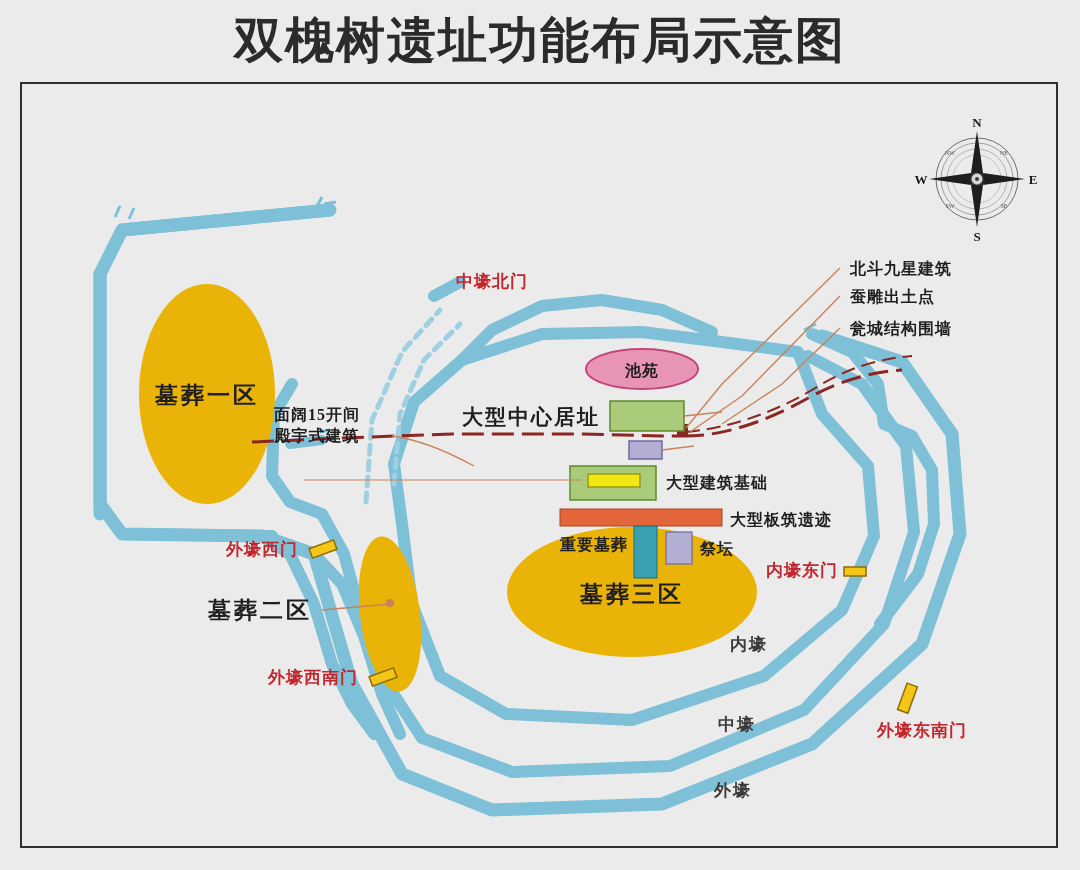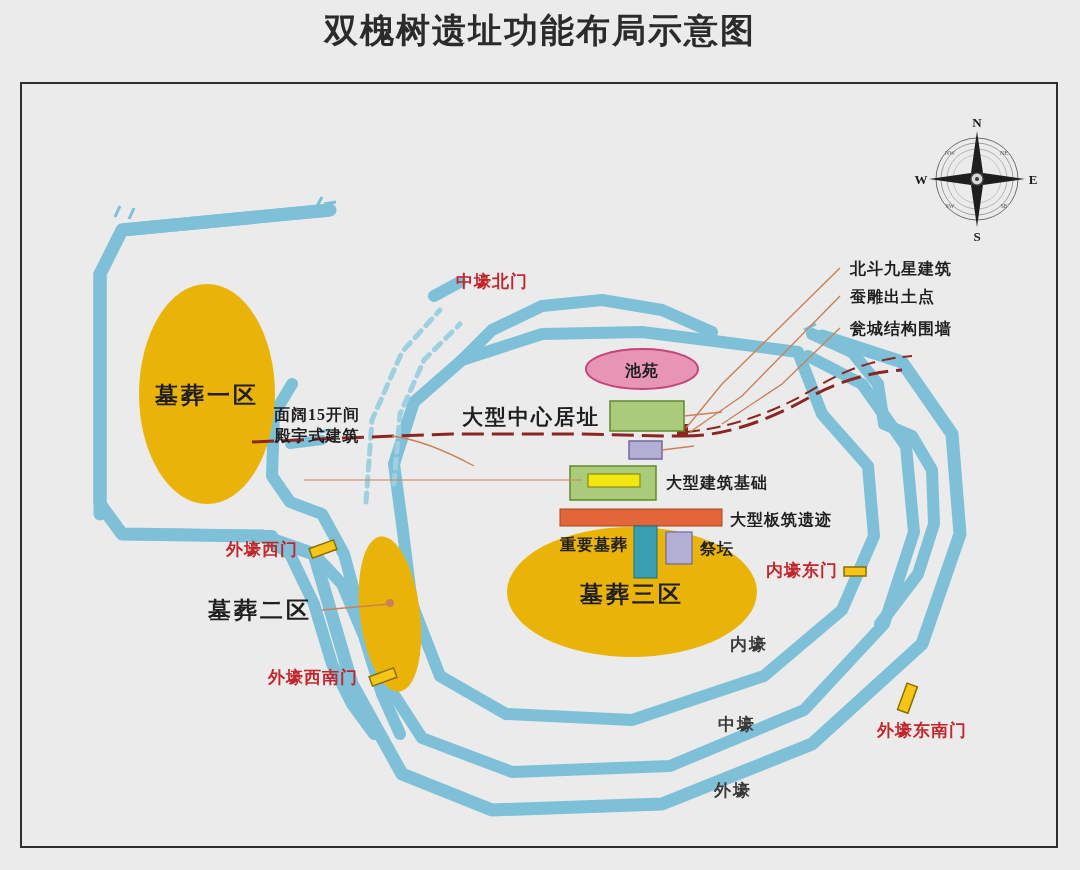--- a/index.html
+++ b/index.html
@@ -13,21 +13,21 @@
     position: relative;
     font-family: "Liberation Serif", "DejaVu Serif", serif;
     overflow: hidden;
   }
   #map-title {
     position: absolute;
     top: 8px;
     left: 0;
     width: 1080px;
     text-align: center;
-    font-size: 34px;
+    font-size: 49px;
     font-weight: bold;
     letter-spacing: 2px;
     color: #2b2b2b;
     font-family: "Liberation Serif", "DejaVu Serif", serif;
   }
   #map-frame {
     position: absolute;
     left: 20px;
     top: 82px;
     width: 1038px;

